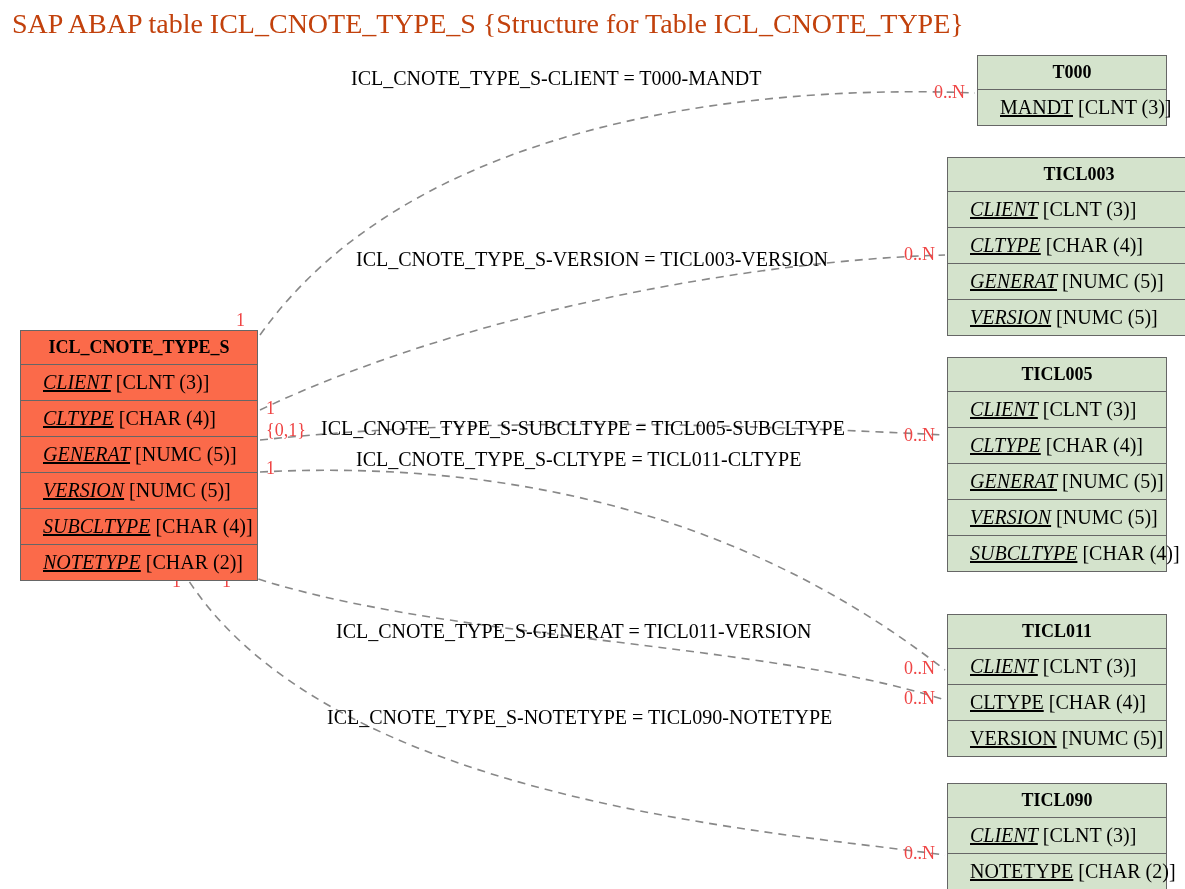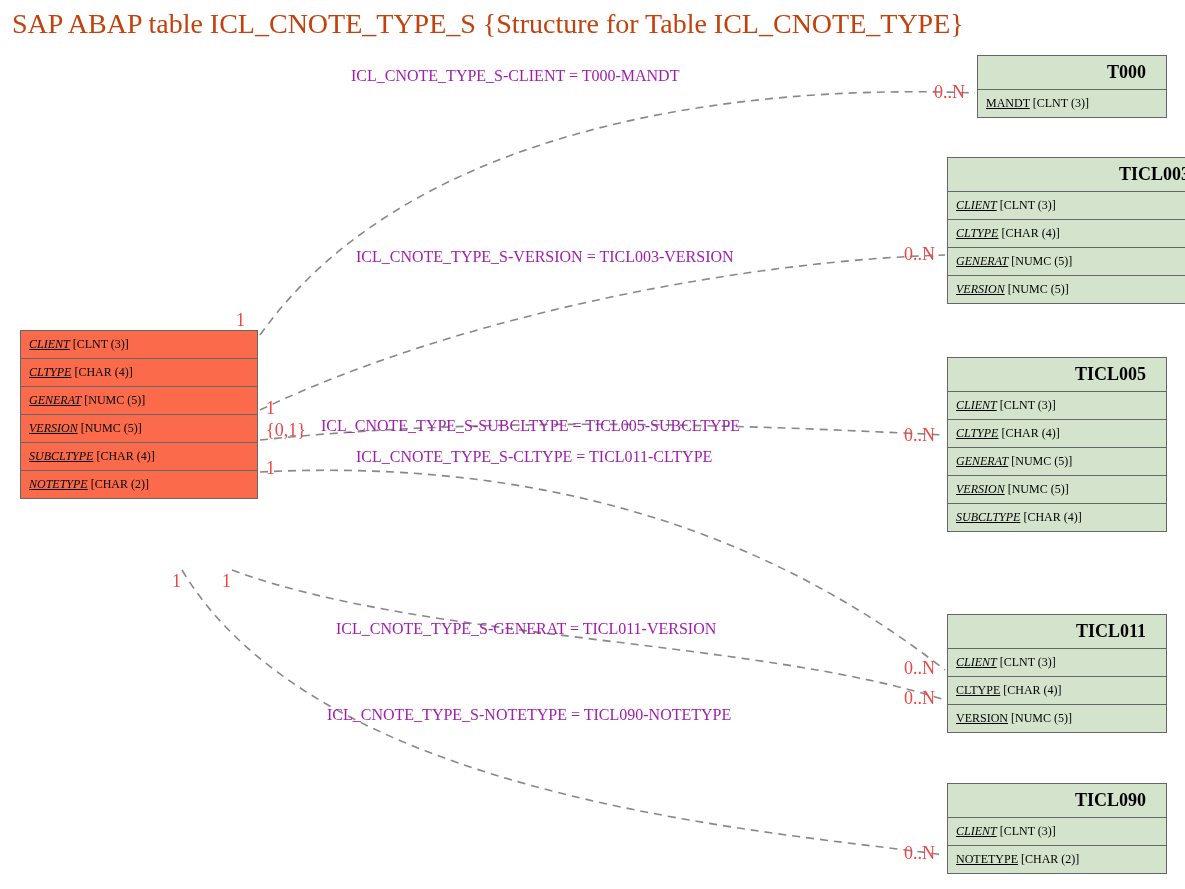--- a/index.html
+++ b/index.html
@@ -18,42 +18,42 @@
     left: 12px;
     font-size: 28px;
     color: #c2410c;
   }
   .table-box {
     position: absolute;
     border: 1px solid #666;
     box-sizing: border-box;
   }
   .table-box .hdr {
-    text-align: right;
+    text-align: center;
     font-weight: bold;
     font-size: 18px;
     padding: 6px 20px;
     border-bottom: 1px solid #666;
     white-space: nowrap;
   }
   .table-box .row {
-    font-size: 12px;
-    padding: 6px 8px;
+    font-size: 20px;
+    padding: 6px 22px;
     border-bottom: 1px solid #666;
     white-space: nowrap;
   }
   .table-box .row:last-child { border-bottom: none; }
   .italic { font-style: italic; }
   .uline { text-decoration: underline; }
   .red { background: #fb6a4a; }
   .green { background: #d4e3cc; }
   .edge-label {
     position: absolute;
-    font-size: 16px;
-    color: #a21caf;
+    font-size: 20px;
+    color: #000000;
     white-space: nowrap;
   }
   .card-label {
     position: absolute;
     font-size: 18px;
     color: #ef4444;
     white-space: nowrap;
   }
   svg.edges {
     position: absolute;
@@ -92,20 +92,21 @@
 <div class="card-label" style="left:266px; top:458px;">1</div>
 <div class="card-label" style="left:904px; top:244px;">0..N</div>
 <div class="card-label" style="left:904px; top:425px;">0..N</div>
 <div class="card-label" style="left:172px; top:571px;">1</div>
 <div class="card-label" style="left:222px; top:571px;">1</div>
 <div class="card-label" style="left:904px; top:658px;">0..N</div>
 <div class="card-label" style="left:904px; top:688px;">0..N</div>
 <div class="card-label" style="left:904px; top:843px;">0..N</div>
 
 <div class="table-box red" style="left:20px; top:330px; width:238px;">
+  <div class="hdr">ICL_CNOTE_TYPE_S</div>
   <div class="row"><span class="italic uline">CLIENT</span> <span>[CLNT (3)]</span></div>
   <div class="row"><span class="italic uline">CLTYPE</span> <span>[CHAR (4)]</span></div>
   <div class="row"><span class="italic uline">GENERAT</span> <span>[NUMC (5)]</span></div>
   <div class="row"><span class="italic uline">VERSION</span> <span>[NUMC (5)]</span></div>
   <div class="row"><span class="italic uline">SUBCLTYPE</span> <span>[CHAR (4)]</span></div>
   <div class="row"><span class="italic uline">NOTETYPE</span> <span>[CHAR (2)]</span></div>
 </div>
 
 <div class="table-box green" style="left:977px; top:55px; width:190px;">
   <div class="hdr">T000</div>

